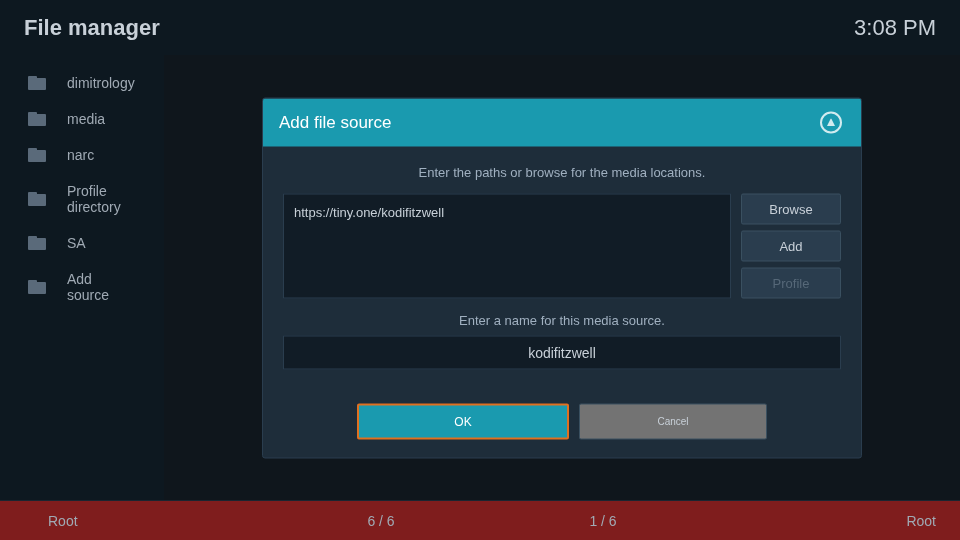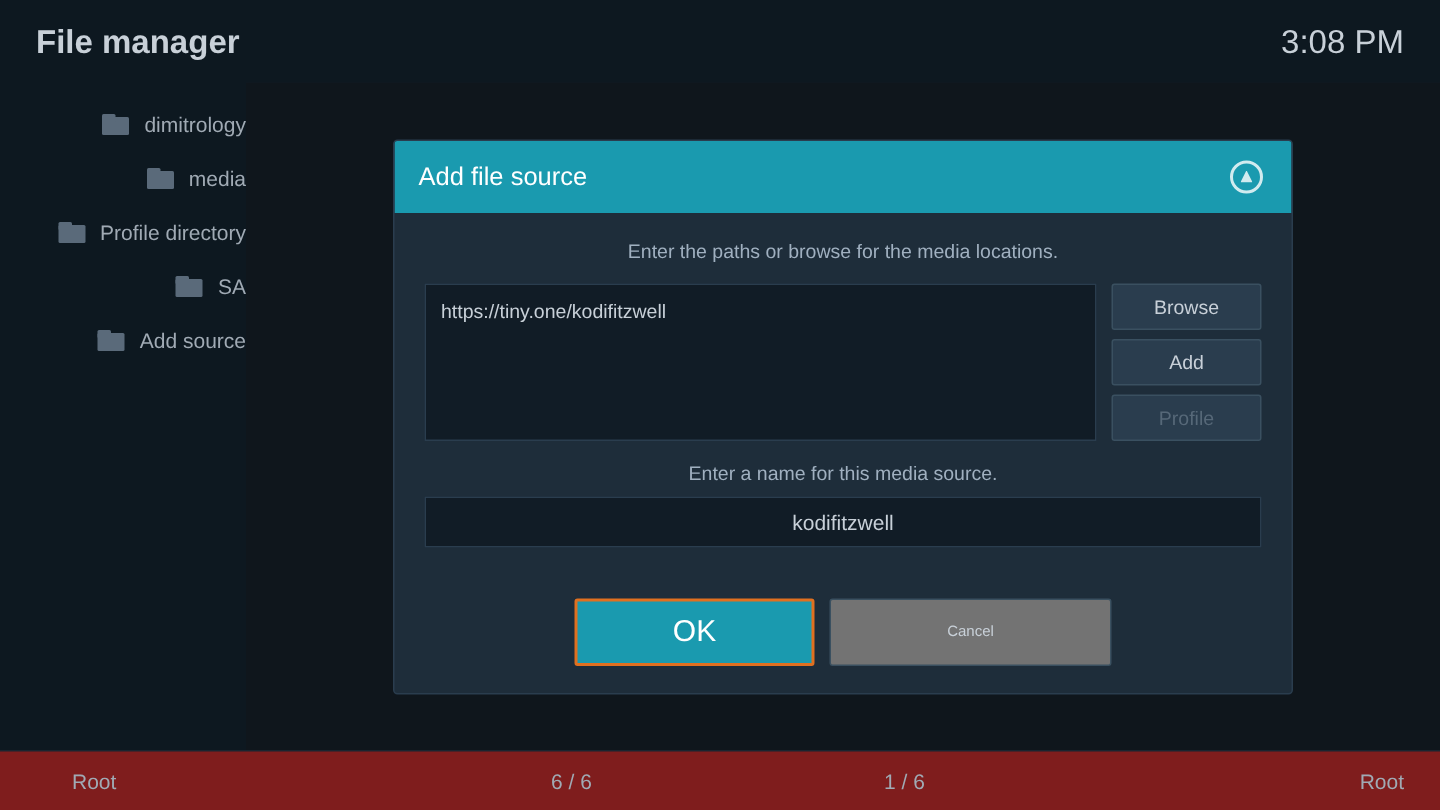--- a/index.html
+++ b/index.html
@@ -41,26 +41,25 @@
       top: 55px;
       left: 0;
       width: 164px;
       bottom: 40px;
       padding: 10px 0;
     }
 
     .sidebar-item {
       display: flex;
       align-items: center;
-      padding: 10px 0;
+      padding: 10px 28px;
       cursor: pointer;
       color: #a0aab4;
       font-size: 14px;
-      gap: 10px;
-      justify-content: flex-end;
+      gap: 21px;
     }
 
     .folder-icon {
       width: 18px;
       height: 14px;
       position: relative;
       display: inline-block;
       flex-shrink: 0;
     }
 
@@ -238,23 +237,23 @@
       justify-content: center;
       gap: 10px;
       padding: 0 20px 18px;
     }
 
     .btn-ok {
       background: #1a9aaf;
       border: 2px solid #e07020;
       color: #fff;
       padding: 9px 0;
-      font-size: 20px;
+      font-size: 12px;
       cursor: pointer;
-      width: 160px;
+      width: 212px;
       text-align: center;
       border-radius: 2px;
     }
 
     .btn-cancel {
       background: #737373;
       border: 1px solid #3a5060;
       color: #c8d0d8;
       padding: 9px 0;
       font-size: 10px;
@@ -304,20 +303,24 @@
 </div>
 
 <div class="sidebar">
   <div class="sidebar-item">
     <span class="folder-icon"></span>
     <span>dimitrology</span>
   </div>
   <div class="sidebar-item">
     <span class="folder-icon"></span>
     <span>media</span>
+  </div>
+  <div class="sidebar-item">
+    <span class="folder-icon"></span>
+    <span>narc</span>
   </div>
   <div class="sidebar-item">
     <span class="folder-icon"></span>
     <span>Profile directory</span>
   </div>
   <div class="sidebar-item">
     <span class="folder-icon"></span>
     <span>SA</span>
   </div>
   <div class="sidebar-item">

